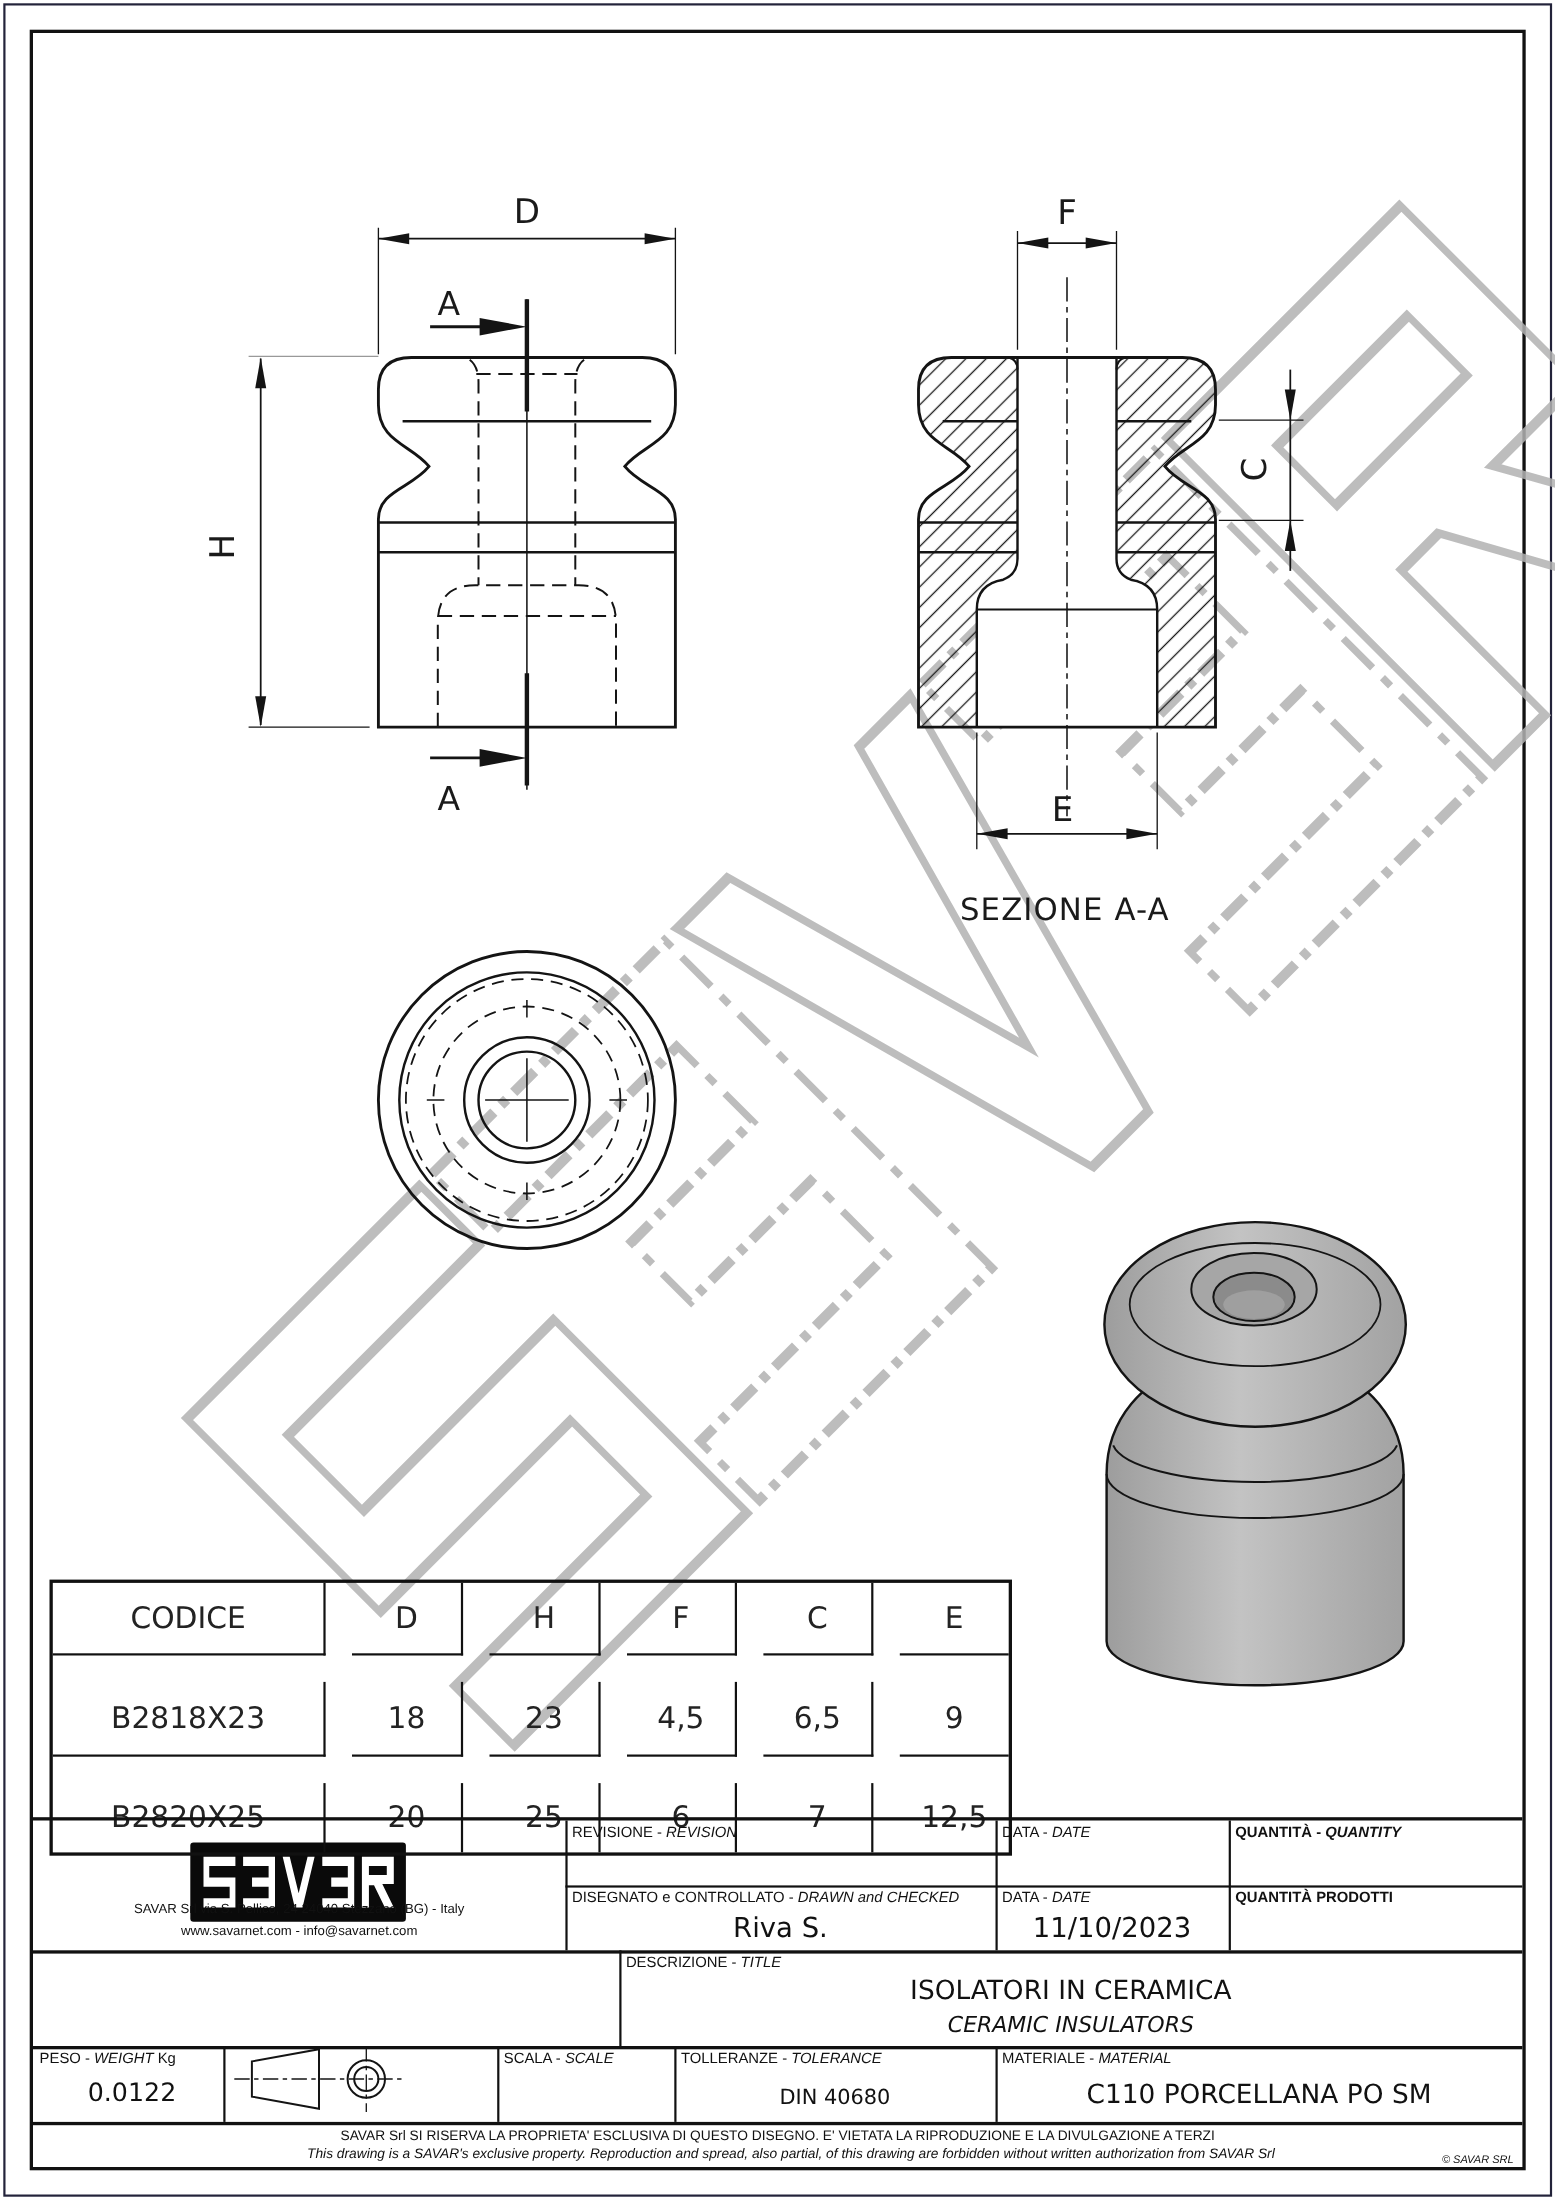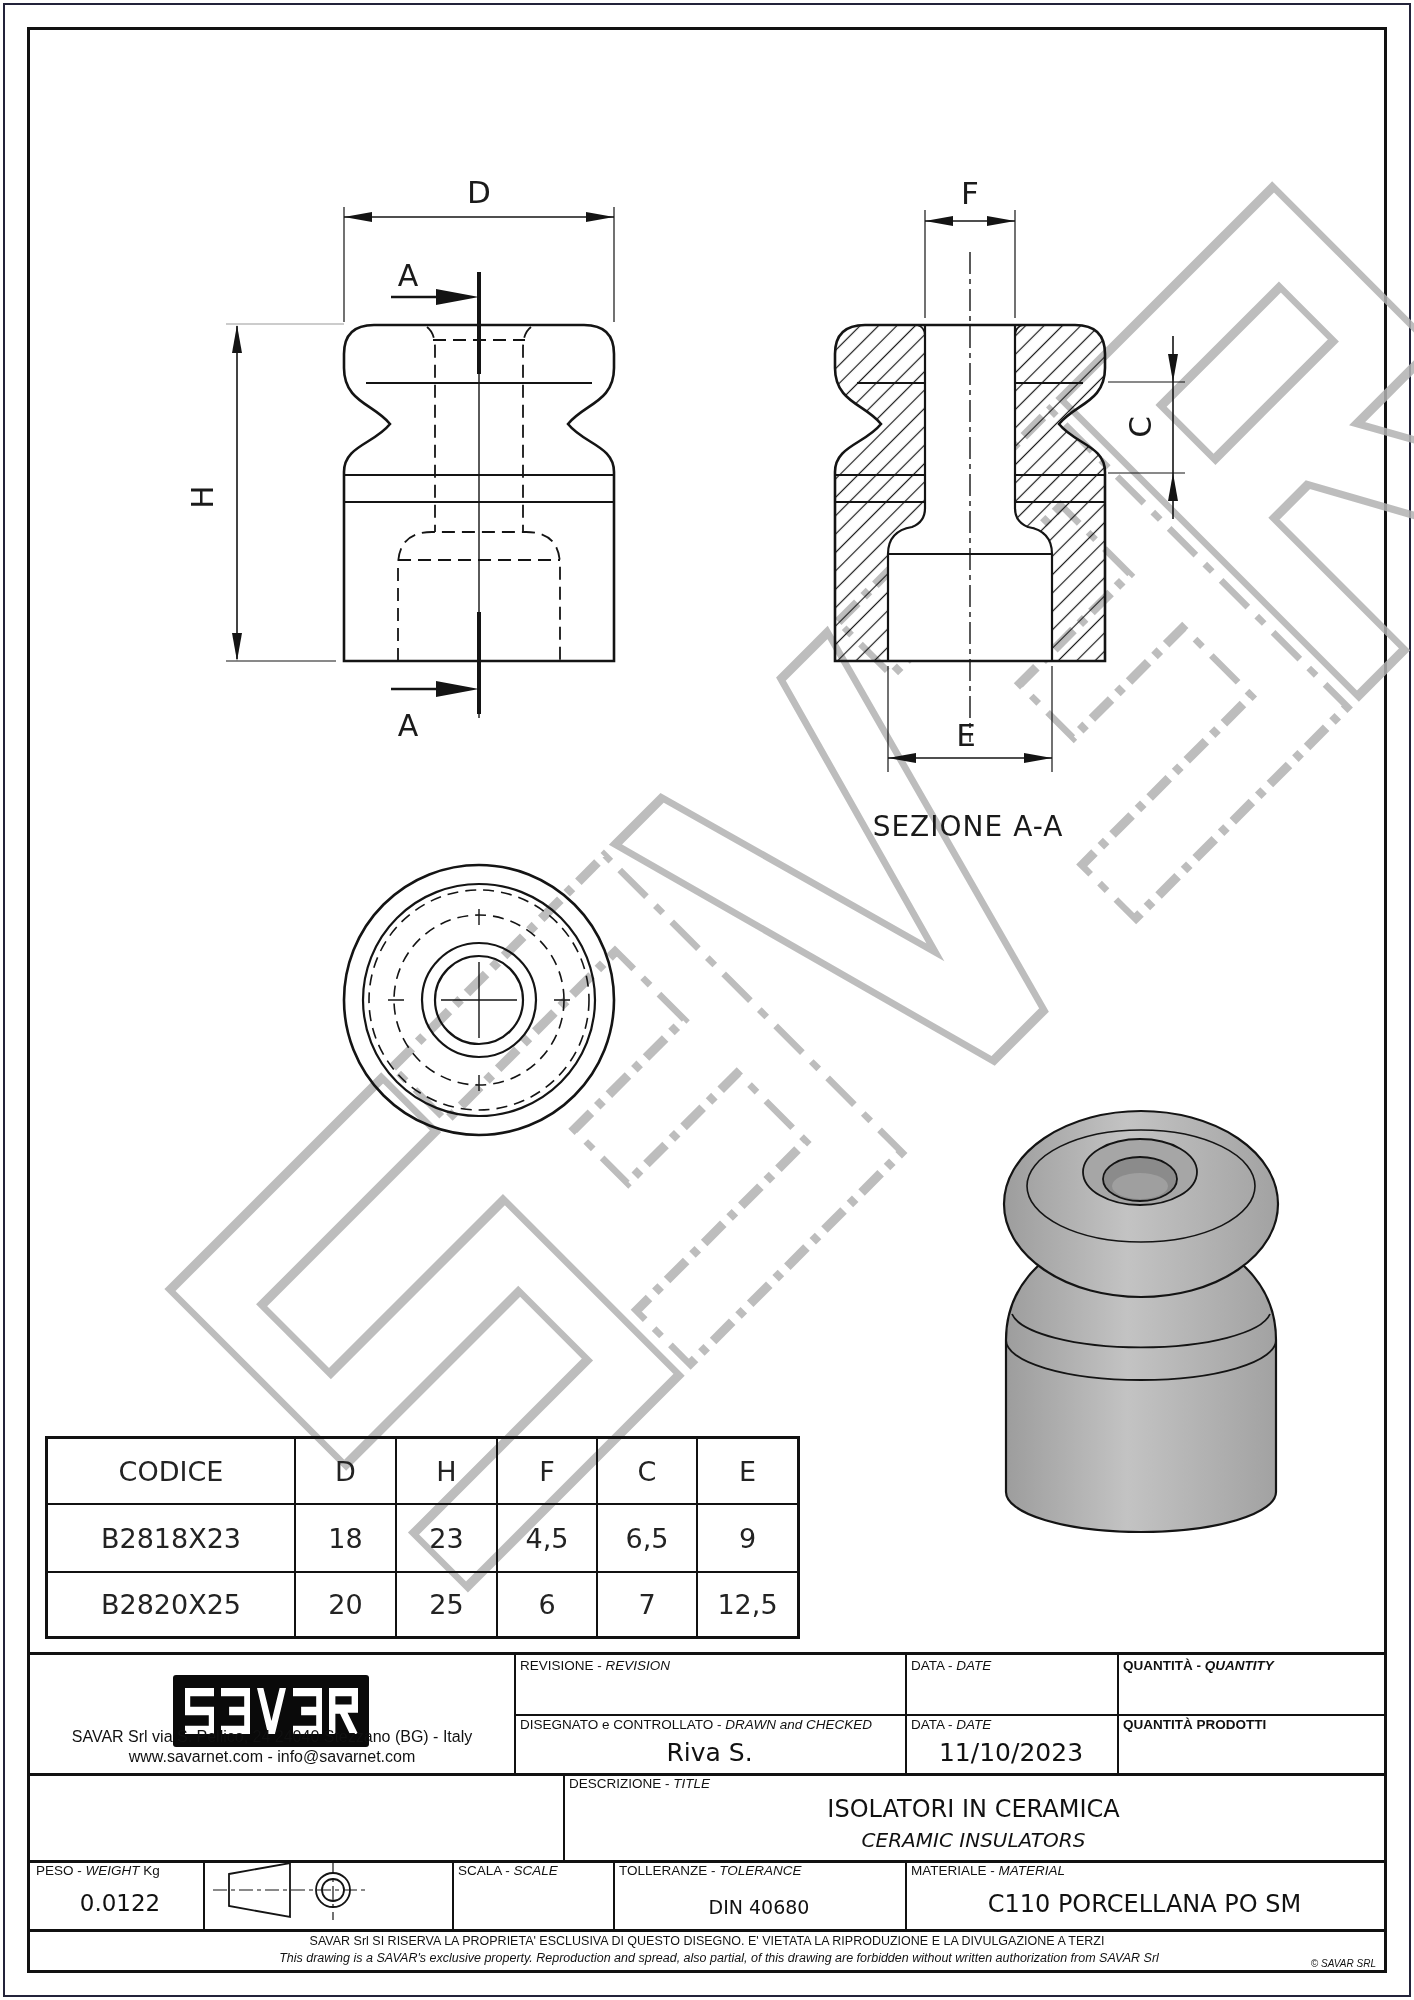--- a/index.html
+++ b/index.html
@@ -2,35 +2,35 @@
 <html><head>
 <meta charset="utf-8">
 <style>
   html,body{margin:0;padding:0;background:#fff;}
   body{width:1414px;height:2000px;position:relative;font-family:"Liberation Sans",sans-serif;color:#1a1a1a;}
   *{box-sizing:border-box;}
   .border-outer{position:absolute;left:3px;top:3px;right:3px;bottom:3px;border:2px solid #23233a;}
   .border-inner{position:absolute;left:27px;top:27px;right:27px;bottom:27px;border:3px solid #111;}
   #drawing-svg{position:absolute;left:0;top:0;z-index:1;}
   
-  .spec-table{position:absolute;left:45px;top:1436px;z-index:2;border:3px solid #111;border-collapse:collapse;display:grid;grid-template-columns:248px 101px 101px 100px 100px 99px;grid-template-rows:66px 68px 63px;background:transparent;}
+  .spec-table{position:absolute;left:45px;top:1436px;z-index:2;border:3px solid #111;border-collapse:collapse;display:grid;grid-template-columns:248px 101px 101px 100px 100px 99px;grid-template-rows:66px 68px 63px;background:transparent;gap:24px;}
   .spec-cell{border-right:2px solid #111;border-bottom:2px solid #111;display:flex;align-items:center;justify-content:center;font-family:"DejaVu Sans",sans-serif;font-size:27px;color:#232323;background:transparent;}
   .spec-cell.last-col{border-right:none;}
   .spec-cell.last-row{border-bottom:none;}
   
   .title-block{position:absolute;left:30px;top:1652px;width:1354px;height:318px;z-index:2;border-top:3px solid #111;font-size:13.5px;}
   .tb-cell{position:absolute;background:transparent;}
   .tb-label{position:absolute;left:6px;top:3px;font-size:13.5px;white-space:nowrap;color:#111;}
   .tb-label .en{font-style:italic;}
   .tb-label.bold{font-weight:bold;}
   .vline{position:absolute;width:2px;background:#111;}
   .hline{position:absolute;height:2px;background:#111;}
   .hline.thick{height:3px;}
   .tb-value{position:absolute;width:100%;text-align:center;font-family:"DejaVu Sans",sans-serif;color:#111;}
-  .addr{position:absolute;width:484px;text-align:center;font-size:16px;color:#111;}
+  .addr{position:absolute;width:484px;text-align:center;font-size:12px;color:#111;}
   .disc{position:absolute;width:100%;text-align:center;font-size:12.5px;color:#111;}
   .disc.it2{font-style:italic;}
   .copyright{position:absolute;right:8px;bottom:4px;font-size:10px;font-style:italic;color:#111;padding-left:14px;}
 </style>
 </head>
 <body>
 
 <div class="border-outer"></div>
 <div class="border-inner"></div>
 

